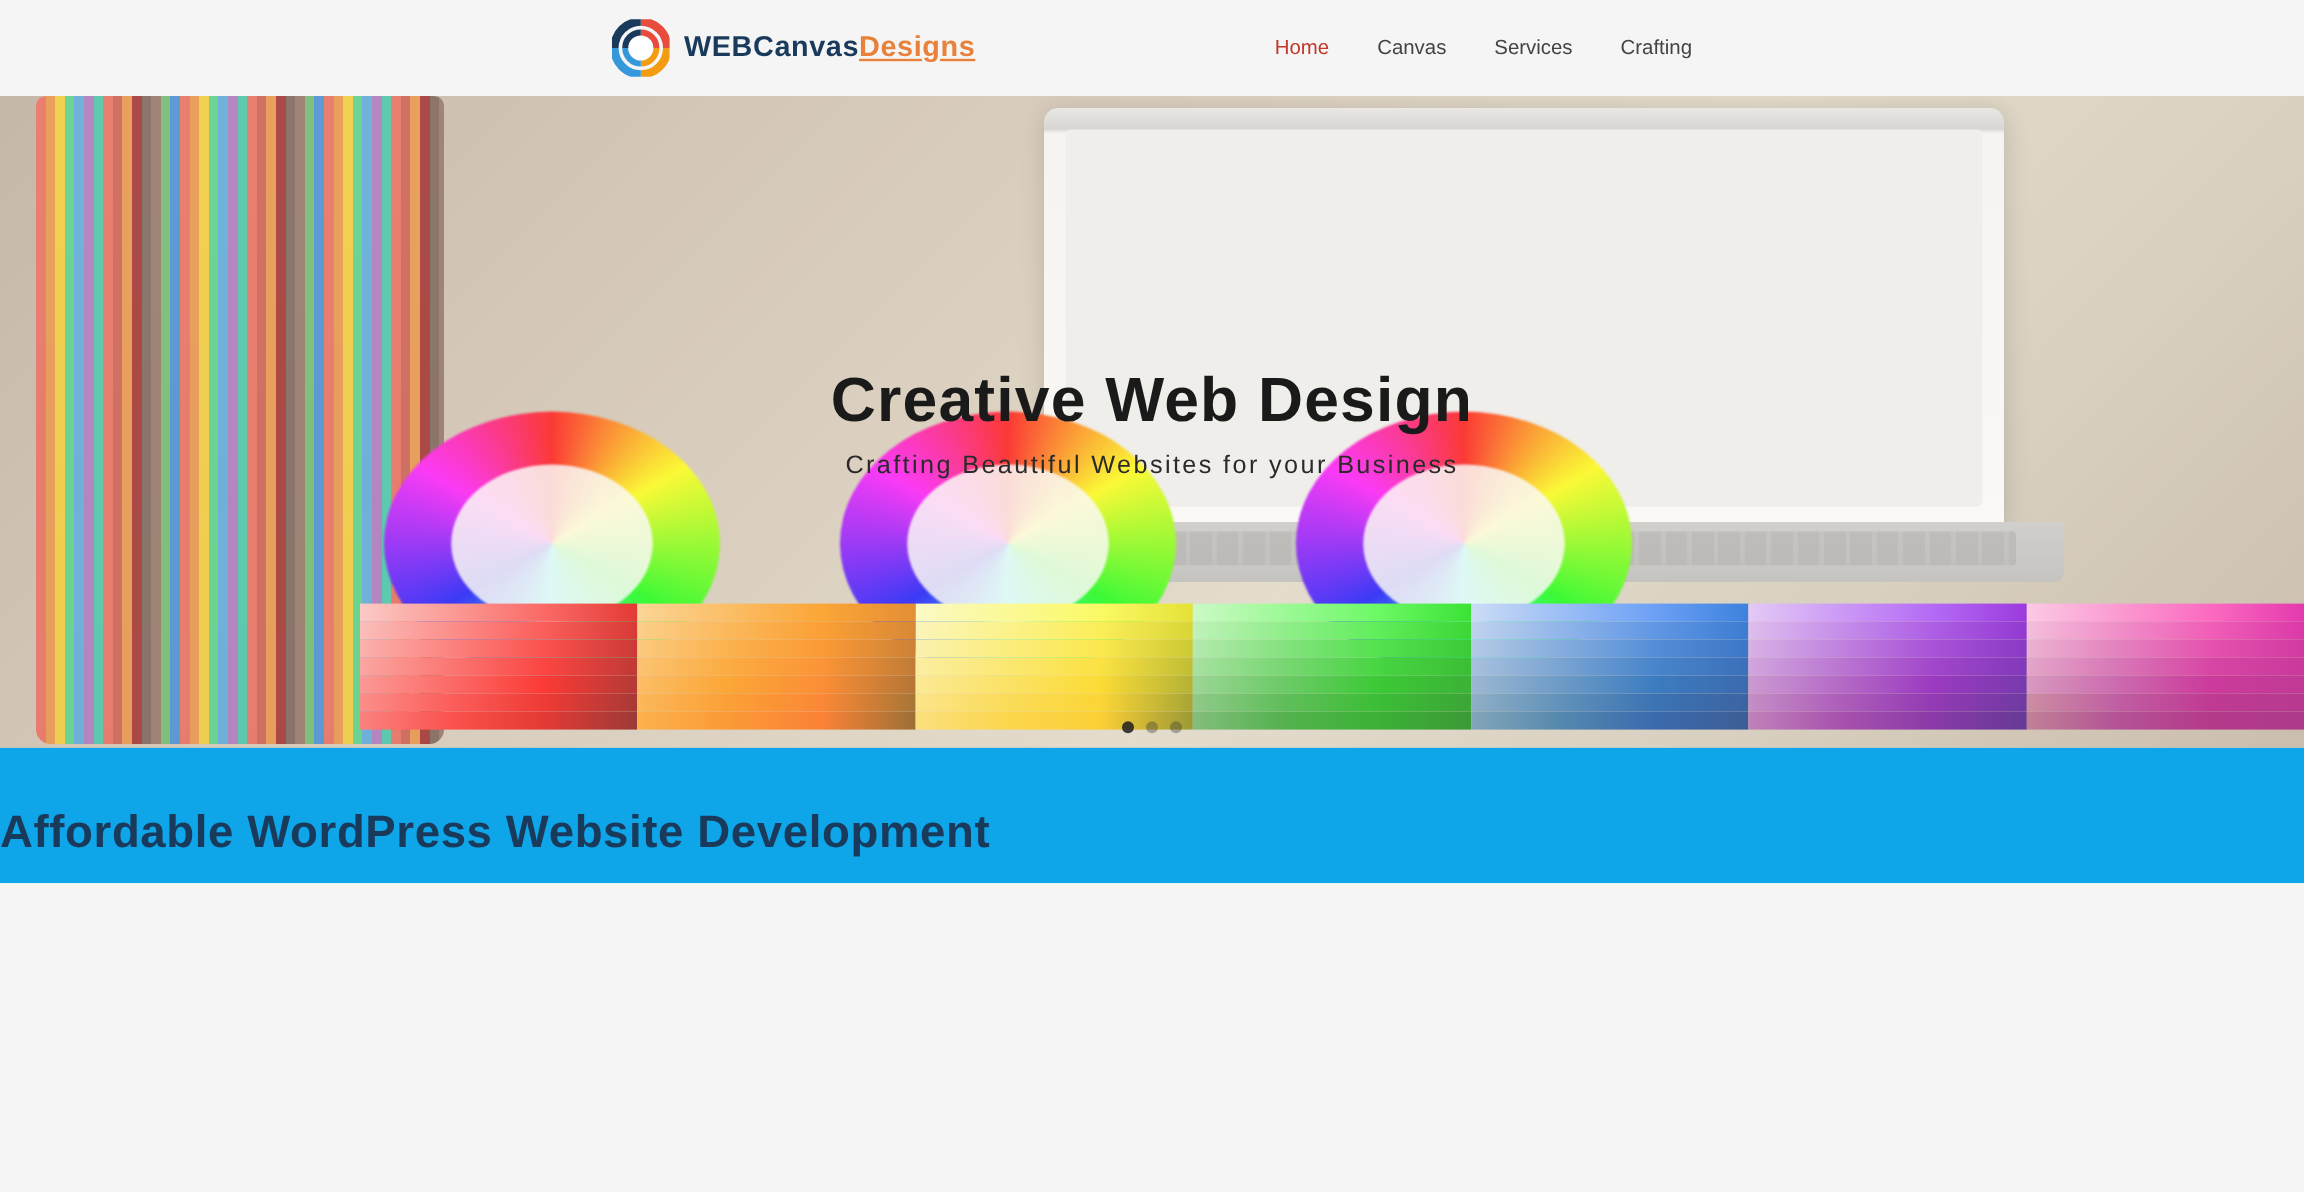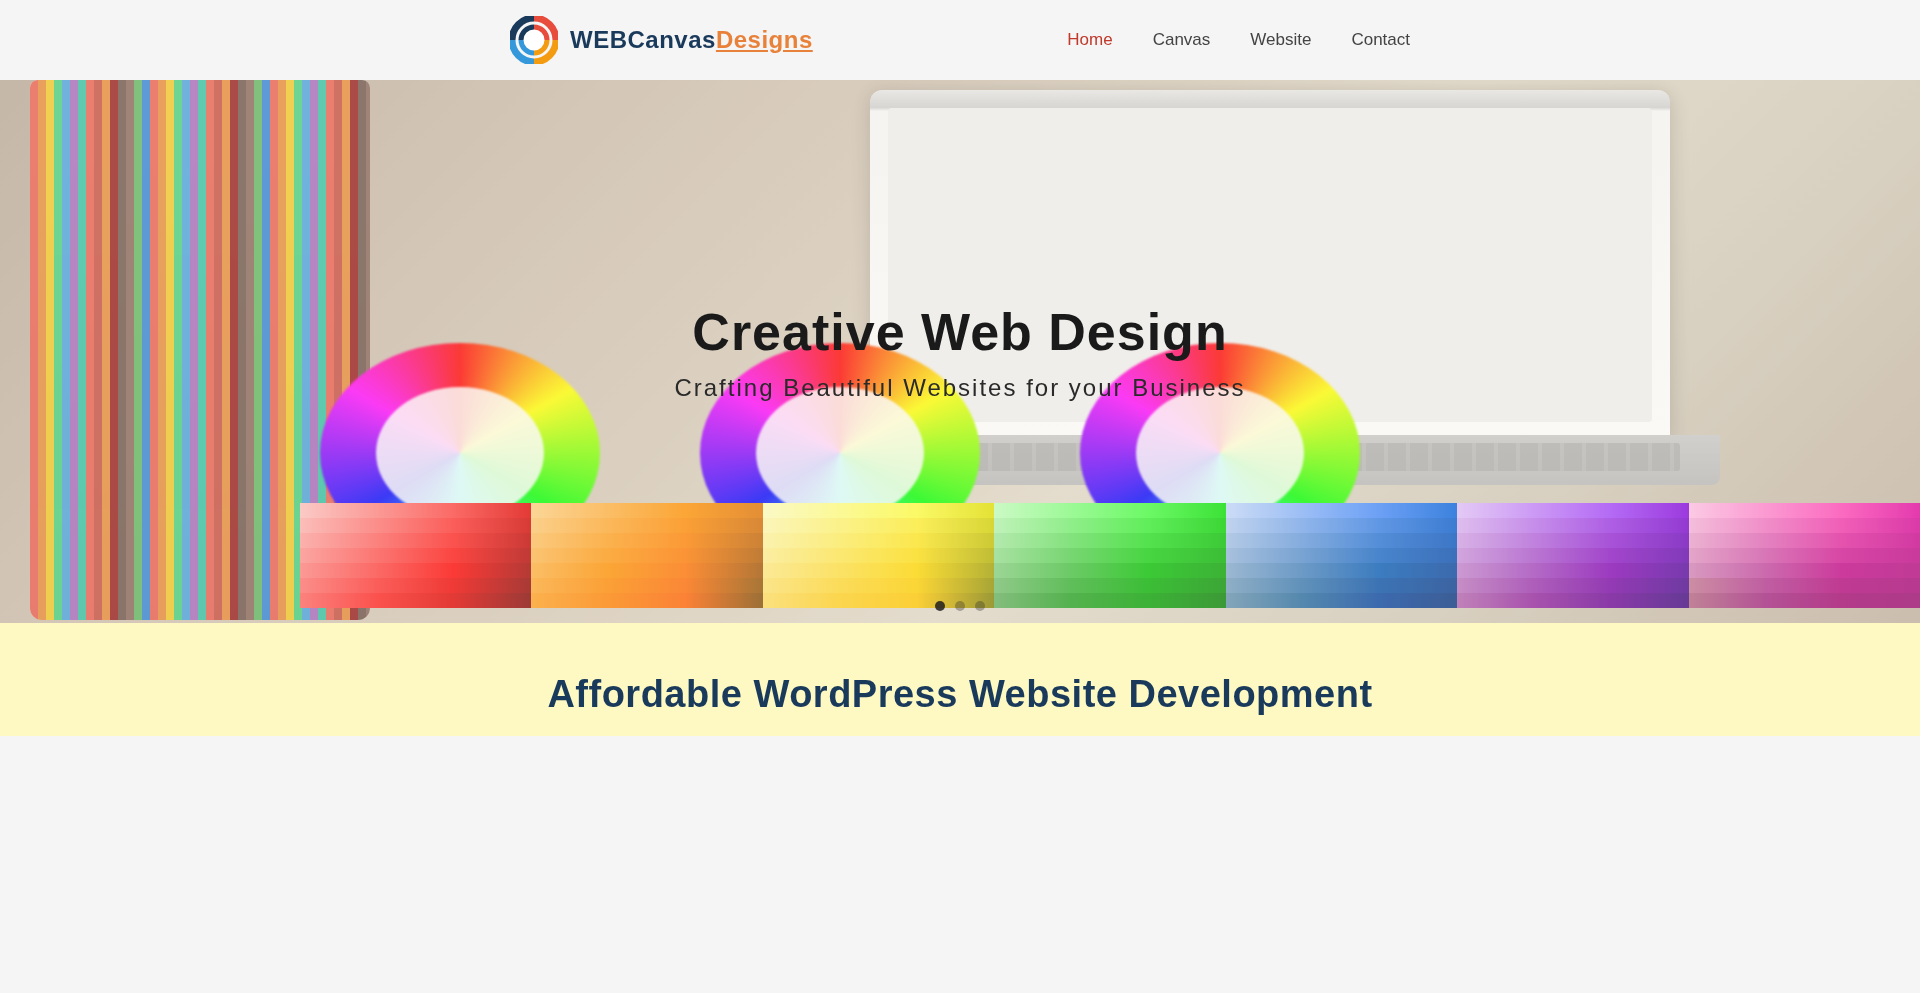--- a/index.html
+++ b/index.html
@@ -239,21 +239,21 @@
       z-index: 10;
     }
     .hero-title {
       font-size: 52px;
       font-weight: 700;
       color: #1a1a1a;
       letter-spacing: 1px;
       margin-bottom: 12px;
     }
     .hero-subtitle {
-      font-size: 24px;
+      font-size: 21px;
       color: #2a2a2a;
       letter-spacing: 2px;
       font-weight: 400;
     }
 
     
     .slider-dots {
       position: absolute;
       bottom: 12px;
       left: 50%;
@@ -267,23 +267,22 @@
       height: 10px;
       border-radius: 50%;
       background: rgba(50,50,50,0.35);
     }
     .dot.active {
       background: rgba(30,30,30,0.85);
     }
 
     
     .below-hero {
-      background: #fef9c3;
+      background: #0ea5e9;
       padding: 50px 0 20px 0;
-      text-align: center;
     }
     .section-title {
       font-size: 38px;
       font-weight: 700;
       color: #1a3a5c;
       letter-spacing: 0.5px;
     }
   </style>
 </head>
 <body>
@@ -309,22 +308,22 @@
         <path d="M11 24 A13 13 0 0 1 24 11" fill="none" stroke="#1a3a5c" stroke-width="5"></path>
         <circle cx="24" cy="24" r="6" fill="white"></circle>
       </svg>
       <div class="logo-text">
         <span class="logo-web">WEB</span><span class="logo-canvas">Canvas</span><span class="logo-designs" style="color:#e8823a;">Designs</span>
       </div>
     </div>
     <nav class="nav">
       <a href="#" class="active">Home</a>
       <a href="#">Canvas</a>
-      <a href="#">Website</a>
-      <a href="#">Contact</a>
+      <a href="#">Services</a>
+      <a href="#">Crafting</a>
     </nav>
   </div>
 </header>
 
 <section class="hero">
   <div class="hero-photo">
 
     <div class="pencil-cup">
       
     </div>

